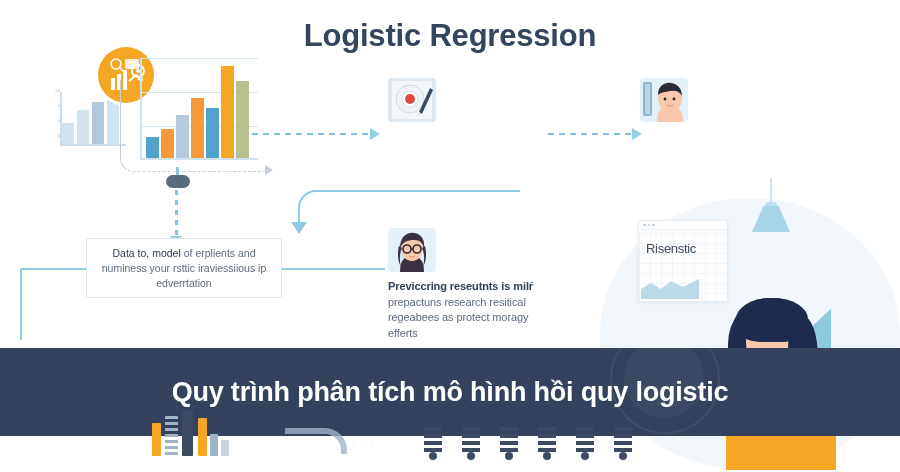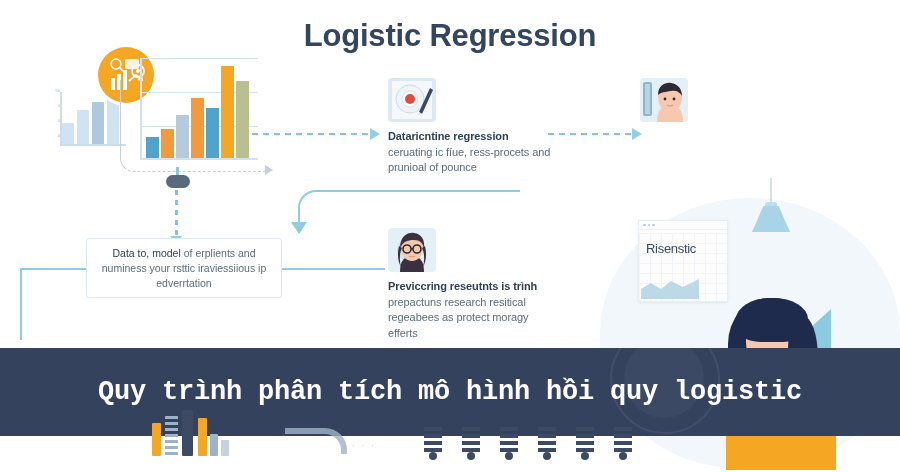--- a/index.html
+++ b/index.html
@@ -273,21 +273,20 @@
   .chart-zig {
     position: absolute; left: 100px; top: 94px; width: 70px; height: 30px;
   }
 
   
   .banner {
     position: absolute; left: 0; top: 348px; width: 900px; height: 88px;
     background: #34425e;
     display: flex; align-items: center; justify-content: center;
     overflow: hidden;
-    font-family: Liberation Mono, monospace;
   }
   .banner-text {
     color: #ffffff;
     font-size: 27px; font-weight: bold;
     letter-spacing: -0.2px;
     position: relative; z-index: 3;
   }
   .banner-deco {
     position: absolute; right: 180px; top: -24px;
     width: 110px; height: 110px;
@@ -401,24 +400,20 @@
     <div class="thumb">
       <svg width="48" height="44" viewBox="0 0 48 44" aria-hidden="true">
         <rect x="0" y="0" width="48" height="44" fill="#dce9f2"></rect>
         <rect x="4" y="3" width="40" height="38" fill="#f4f8fb"></rect>
         <circle cx="22" cy="21" r="14" fill="#eef4f8" stroke="#cddbe7" stroke-width="1"></circle>
         <circle cx="22" cy="21" r="8" fill="#fff" stroke="#d6e3ec" stroke-width="1"></circle>
         <circle cx="22" cy="21" r="5" fill="#e04a3f"></circle>
         <path d="M31 34 L42 10 L45 12 L34 36 Z" fill="#3a4a60"></path>
         <path d="M31 34 L34 36 L30 37 Z" fill="#dfe6ee"></path>
       </svg>
-    </div>
-    <div class="btext">
-      <b>Dataricntine regression</b>
-      <span>ceruating ic fíue, ress-procets and prunioal of pounce</span>
     </div>
   </div>
 
   <div class="block" style="left:640px;top:78px;width:172px">
     <div class="thumb">
       <svg width="48" height="44" viewBox="0 0 48 44" aria-hidden="true">
         <rect x="0" y="0" width="48" height="44" fill="#e4f0f7"></rect>
         <rect x="3" y="4" width="9" height="34" rx="2" fill="#8fb4cb"></rect>
         <rect x="5" y="6" width="5" height="30" fill="#b9d4e3"></rect>
         <path d="M17 44 C17 32 21 28 30 28 C39 28 43 32 43 44 Z" fill="#f7c7ae"></path>
@@ -441,21 +436,21 @@
         <path d="M12 20 C12 8 20 4 26 5 C34 6 37 12 36 21 C35 15 32 12 26 12 C19 12 15 14 12 20 Z" fill="#3a3040"></path>
         <path d="M11 18 C9 26 10 34 13 39 C11 30 12 24 14 20 Z" fill="#3a3040"></path>
         <path d="M37 18 C39 26 38 34 35 39 C37 30 36 24 34 20 Z" fill="#3a3040"></path>
         <circle cx="19" cy="21" r="4" fill="none" stroke="#2c2a33" stroke-width="1.6"></circle>
         <circle cx="29" cy="21" r="4" fill="none" stroke="#2c2a33" stroke-width="1.6"></circle>
         <line x1="23" y1="21" x2="25" y2="21" stroke="#2c2a33" stroke-width="1.4"></line>
         <path d="M21 28 Q24 30 27 28" fill="none" stroke="#d79a7e" stroke-width="1.2"></path>
       </svg>
     </div>
     <div class="btext">
-      <b>Previccring reseutnts is trình</b>
+      <b>Previccring reseutnts is milŕ</b>
       <span>prepactuns research resitical regeabees as protect moragy efferts</span>
     </div>
   </div>
 
   <div class="boxed">
     <div class="btext">
       <b>Data to, model</b>
       <span>of erplients and numiness your rsttic iraviessiious ip edverrtation</span>
     </div>
   </div>

